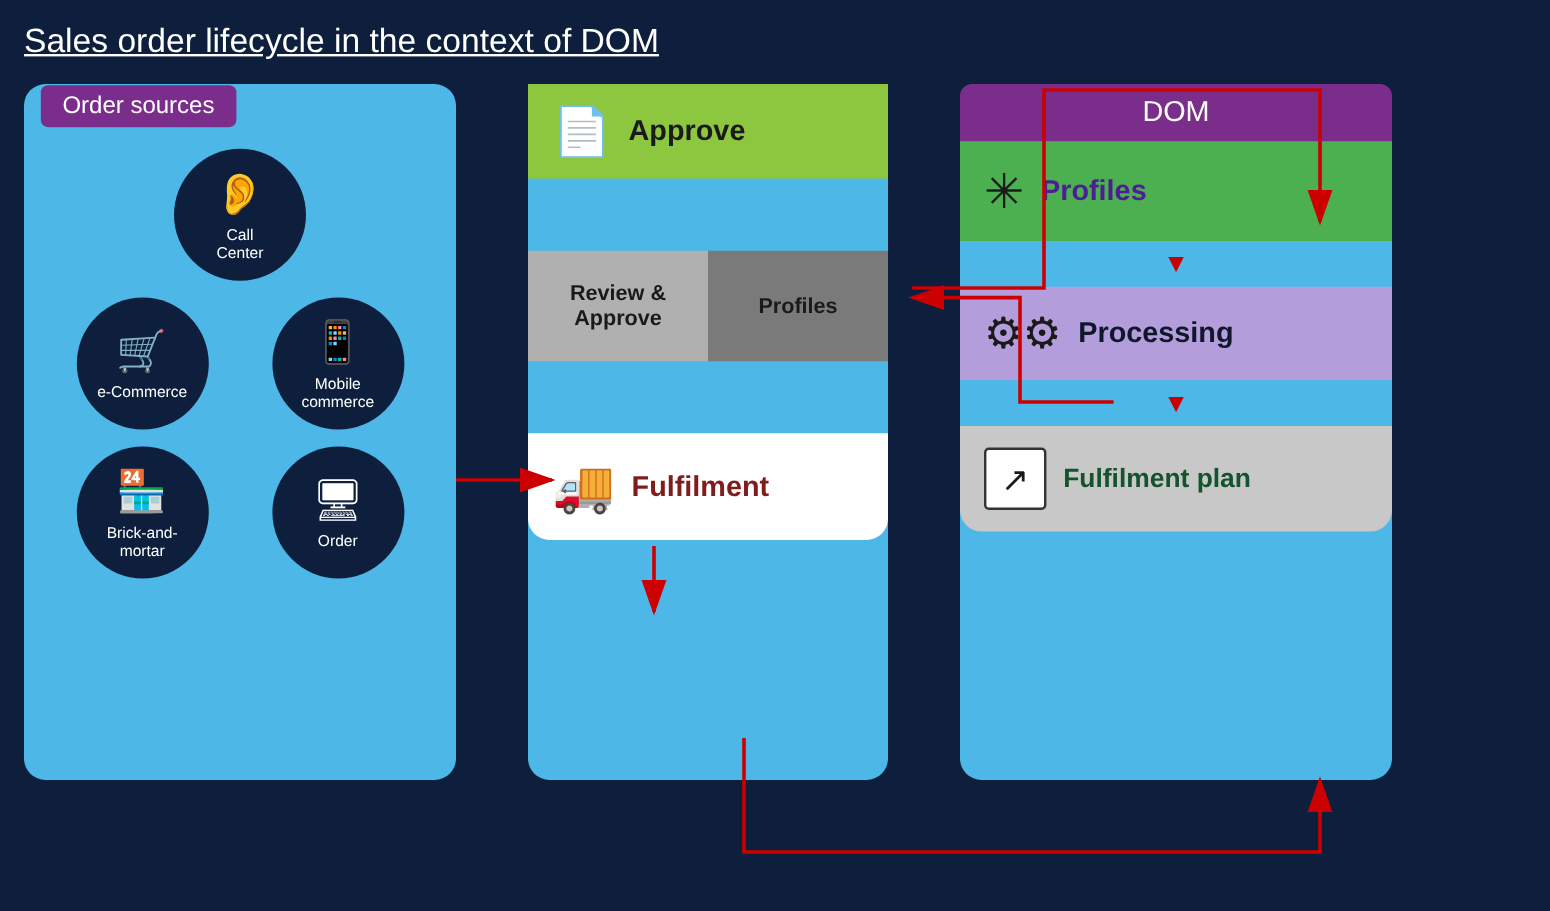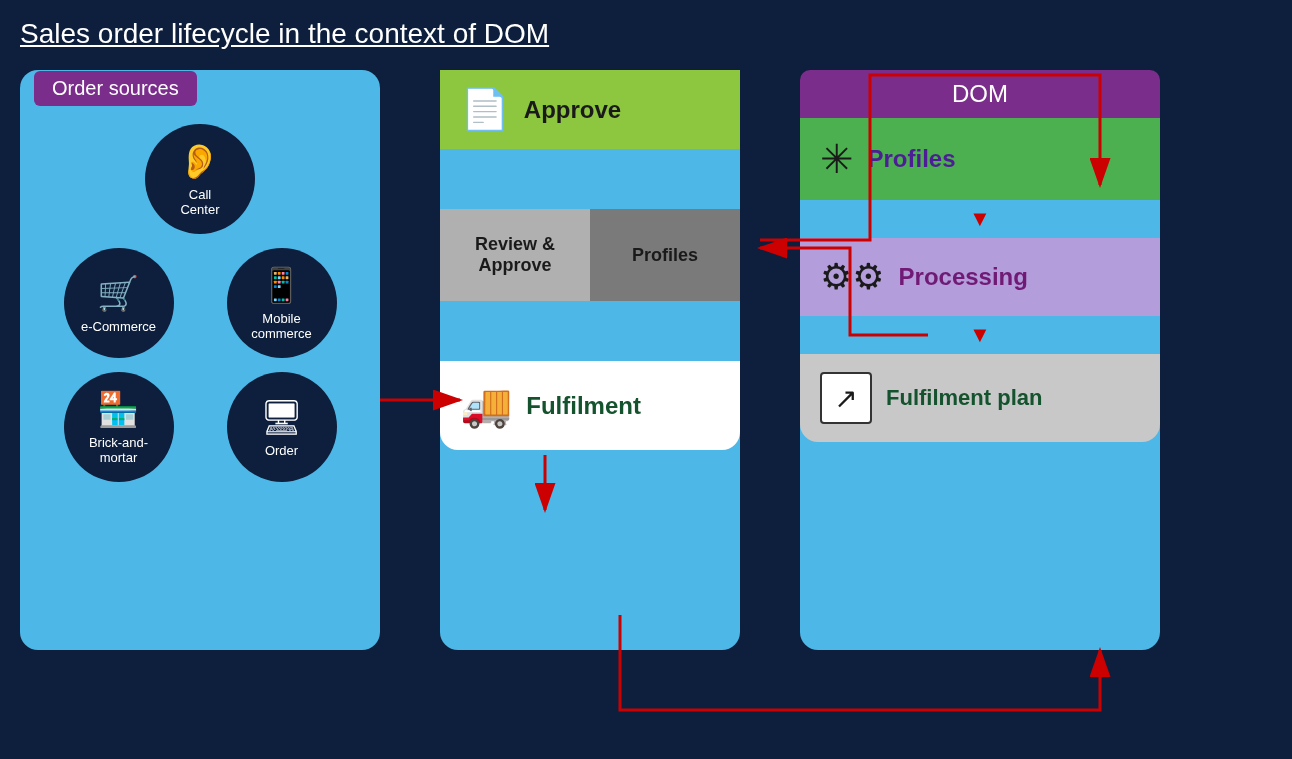--- a/index.html
+++ b/index.html
@@ -156,21 +156,21 @@
       display: flex;
       align-items: center;
       padding: 20px 20px;
       gap: 14px;
       border-radius: 0 0 18px 18px;
     }
 
     .oms-fulfilment-row .label {
       font-size: 24px;
       font-weight: 700;
-      color: #14532d;
+      color: #7f1d1d;
     }
 
     .oms-fulfilment-icon {
       font-size: 42px;
       color: #1a1a1a;
     }
 
     
     .dom-box {
       background-color: #4db8e8;
@@ -215,21 +215,21 @@
       background-color: #b39ddb;
       display: flex;
       align-items: center;
       padding: 18px 20px;
       gap: 14px;
     }
 
     .dom-processing-row .label {
       font-size: 24px;
       font-weight: 700;
-      color: #701a75;
+      color: #0f172a;
     }
 
     .dom-processing-icon {
       font-size: 36px;
       color: #1a1a1a;
     }
 
     .dom-fulfilment-plan-row {
       background-color: #c8c8c8;
       display: flex;

